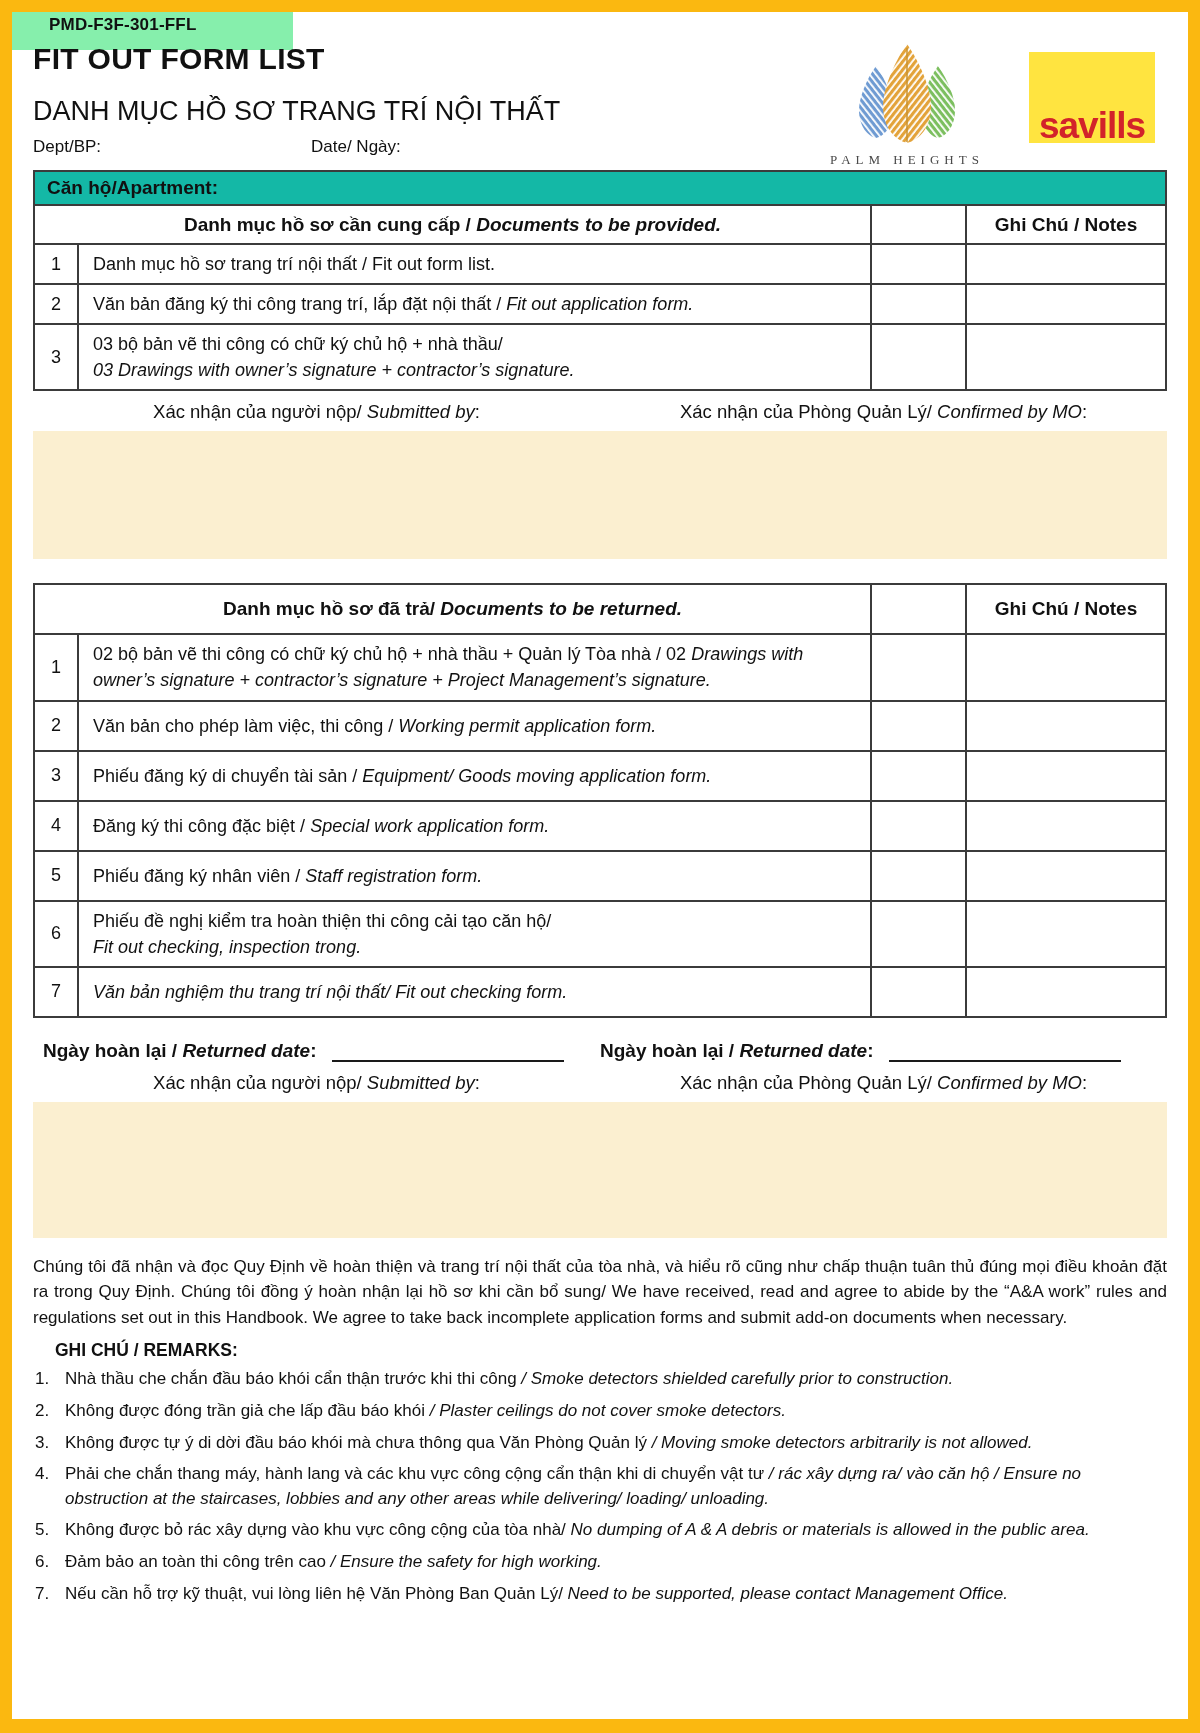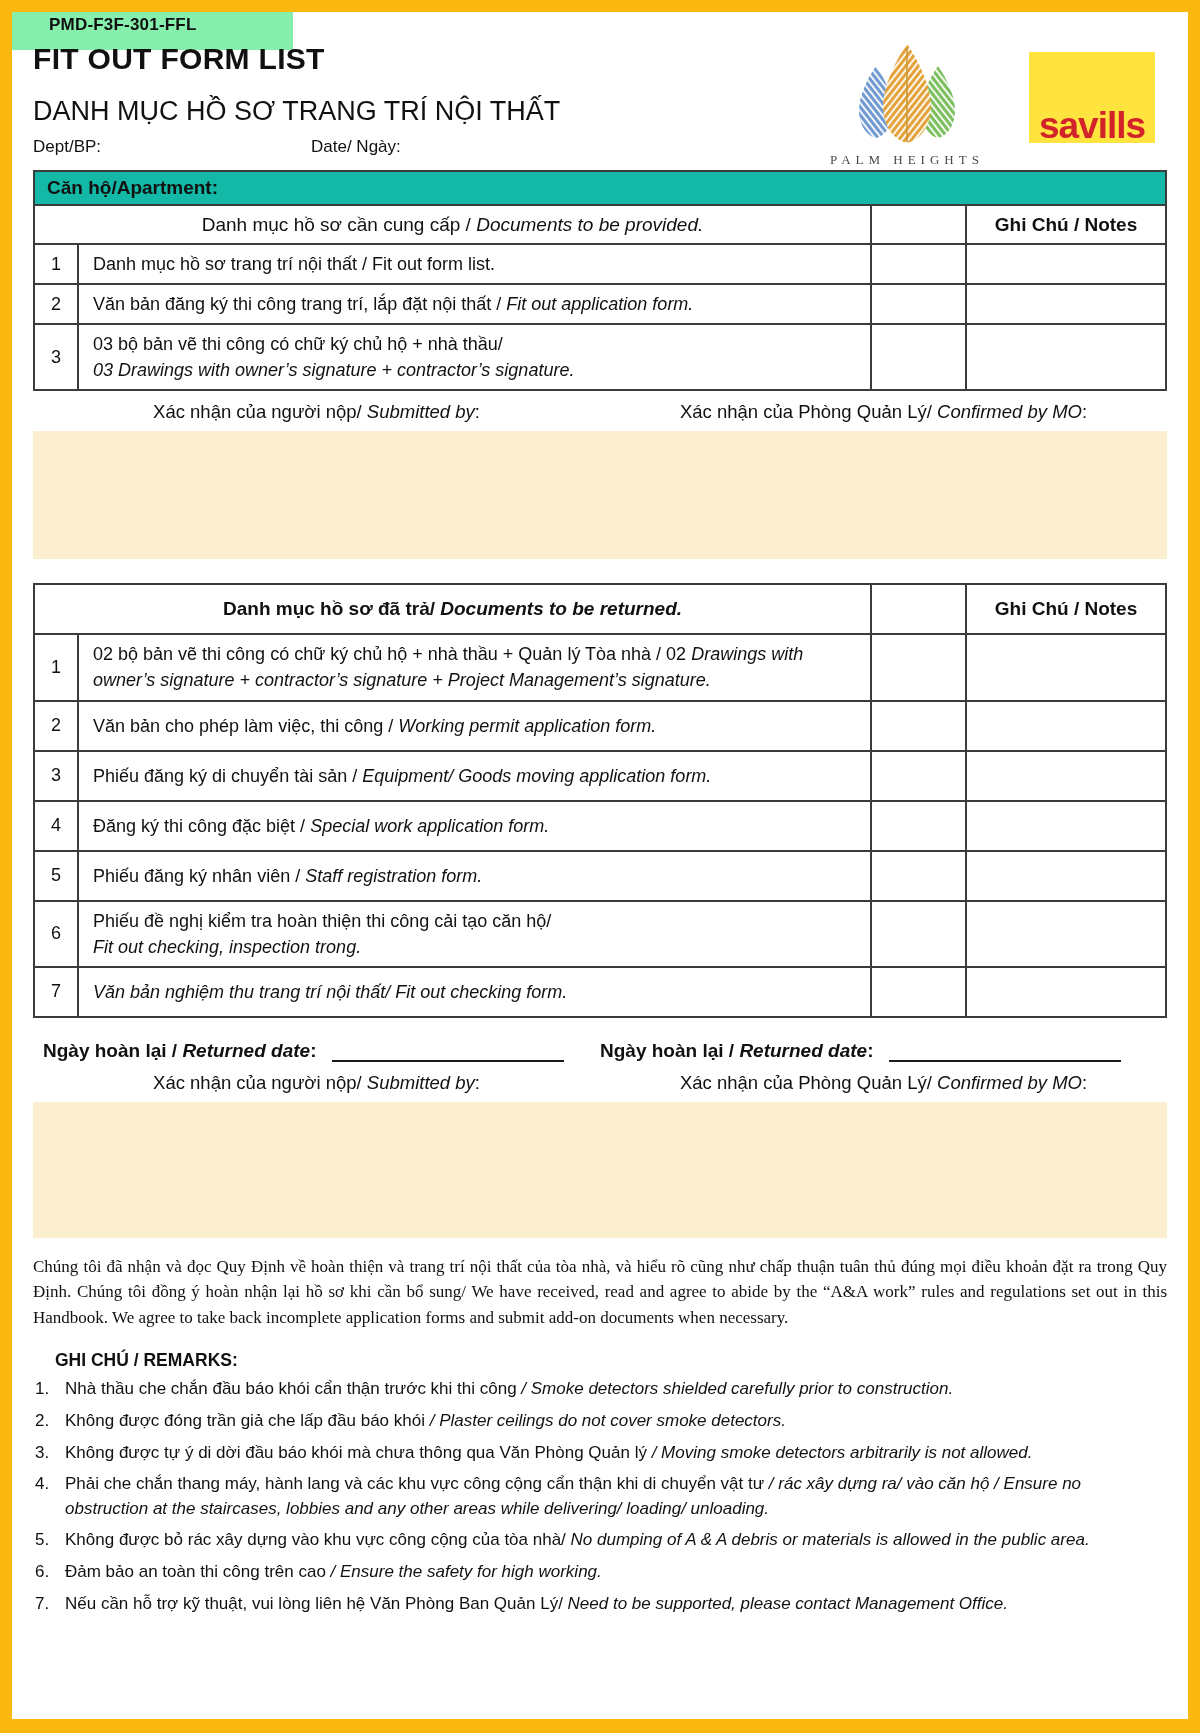--- a/index.html
+++ b/index.html
@@ -47,24 +47,24 @@
   .date-row { display:flex; margin-top:22px; padding:0 10px; }
   .date-half { flex:1; display:flex; align-items:flex-end; }
   .date-label { font-size:19px; font-weight:bold; white-space:nowrap; }
   .uline { width:232px; border-bottom:2px solid #1a1a1a; height:1.35em; margin-left:16px; flex-shrink:1; }
   .sign-row { display:flex; margin-top:10px; }
   .sign-half { flex:1; text-align:center; font-size:18.5px; }
   .sign-box { margin-top:8px; height:128px; background:#FBEFD0; }
   .sign-box.tall { height:136px; } .spacer-24 { height:24px; }
 
   
-  .agreement { margin-top:16px; font-size:17px; line-height:1.5; text-align:justify;font-family:Liberation Serif, serif; }
-
-  
-  .remarks { margin-top:20px; }
+  .agreement { margin-top:16px; font-size:17px; line-height:1.5; text-align:justify; }
+
+  
+  .remarks { margin-top:10px; }
   .remarks-title { font-size:17.5px; font-weight:bold; padding-left:22px; margin-bottom:6px; }
   .remark { display:flex; font-size:17px; line-height:1.45; margin-bottom:7px; }
   .remark-num { width:32px; flex-shrink:0; padding-left:2px; }
   .remark-text { flex:1; padding-right:6px; }
 </style>
 </head>
 <body>
 
 <div class="page">
 
@@ -116,21 +116,21 @@
           <col style="width:44px">
           <col>
           <col style="width:95px">
           <col style="width:200px">
         </colgroup>
       <tbody>
           <tr>
         <th class="apt-row-cell apt-row" colspan="4" style="background:#14b8a6;text-align:left;font-size:19px;padding:5px 12px;height:33px">Căn hộ/Apartment:</th>
       </tr>
       <tr>
-        <td class="thead-cell" colspan="2" style="font-weight:normal"><span>Danh mục hồ sơ cần cung cấp / </span><i>Documents to be provided.</i></td>
+        <td class="thead-cell" colspan="2" style="font-weight:bold"><span>Danh mục hồ sơ cần cung cấp / </span><i>Documents to be provided.</i></td>
         <td></td>
         <td class="thead-cell" style="font-weight:bold">Ghi Chú / Notes</td>
       </tr>
       </tbody>
         <tbody id="t1-body">
           <tr>
             <td class="col-num">1</td>
             <td class="col-desc"><span>Danh mục hồ sơ trang trí nội thất / Fit out form list.</span></td>
             <td></td>
             <td></td>

